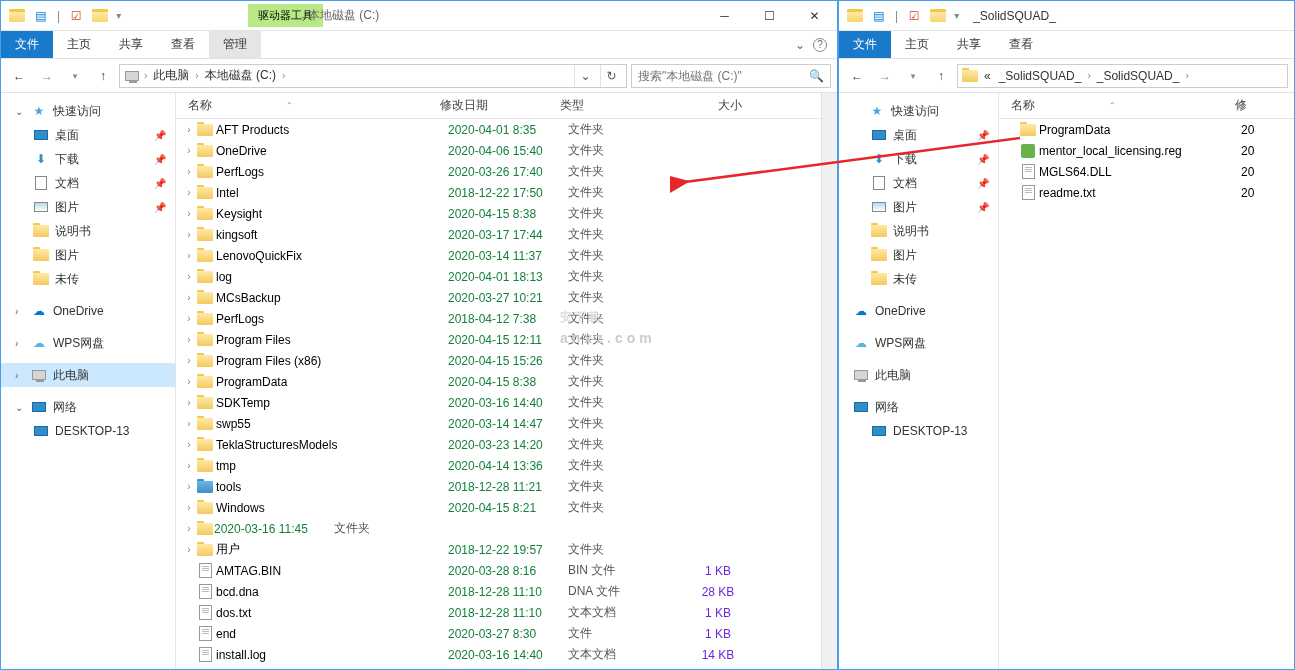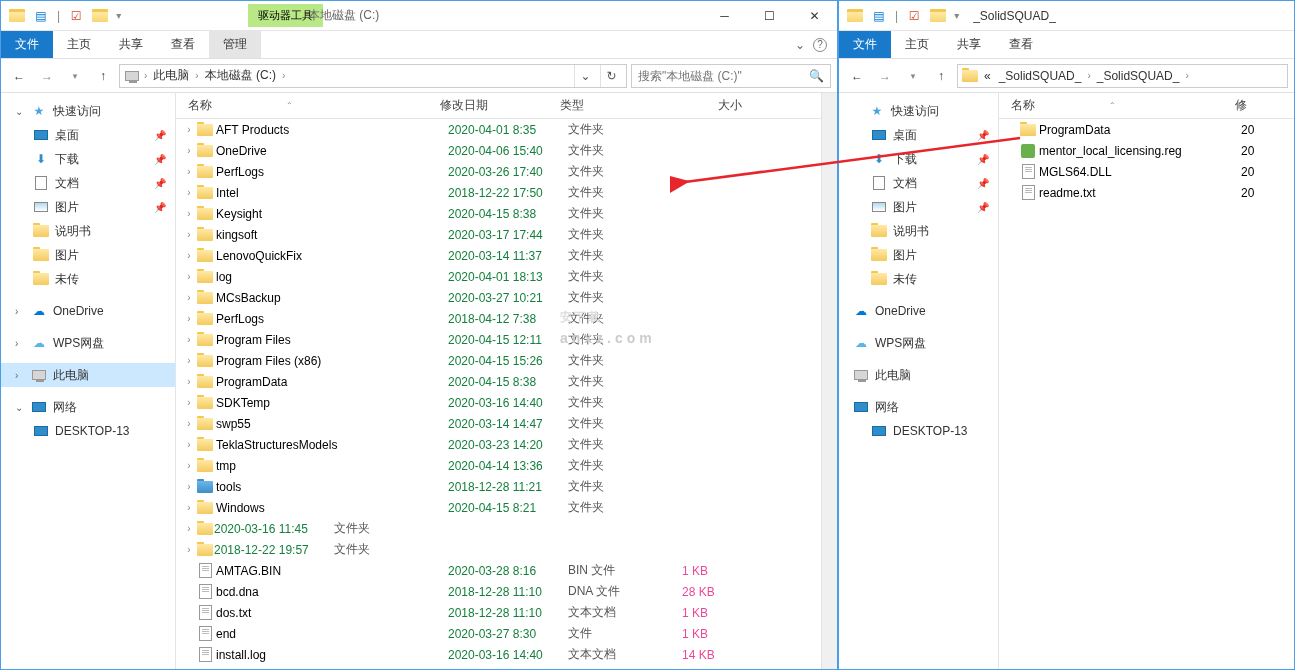--- a/index.html
+++ b/index.html
@@ -46,21 +46,21 @@
 .hcol.size { width: 80px; text-align: right; justify-content: flex-end; }
 .hcol.name2 { width: 224px; }
 .hcol .sort { font-size: 8px; color: #888; }
 .filelist { flex: 1; overflow-y: auto; }
 .filerow { display: flex; align-items: center; height: 21px; padding-left: 6px; }
 .filerow .expand { width: 14px; color: #888; font-size: 10px; text-align: center; }
 .filerow .ficon { width: 18px; height: 16px; display: flex; align-items: center; justify-content: center; }
 .fcol.name { width: 234px; padding-left: 2px; }
 .fcol.date { width: 120px; color: #15803d; }
 .fcol.type { width: 114px; color: #555; }
-.fcol.size { width: 72px; text-align: left; color: #ec4899; }
+.fcol.size { width: 72px; text-align: center; color: #6d28d9; }
 .fcol.name2 { width: 204px; padding-left: 2px; }
 .folder-ico { width: 16px; height: 12px; background: linear-gradient(#ffe9a6, #f4ca5f); border-radius: 1px; position: relative; }
 .folder-ico::before { content: ""; position: absolute; top: -2px; left: 0; width: 7px; height: 2px; background: #f2c94c; border-radius: 1px 1px 0 0; }
 .file-ico { width: 13px; height: 15px; background: #fff; border: 1px solid #999; position: relative; }
 .file-ico::before { content: ""; position: absolute; top: 2px; left: 2px; right: 2px; height: 1px; background: #bbb; box-shadow: 0 2px 0 #bbb, 0 4px 0 #bbb; }
 .reg-ico { width: 14px; height: 14px; background: #6ab04c; border-radius: 2px; position: relative; }
 .side-icon { width: 16px; height: 16px; display: flex; align-items: center; justify-content: center; }
 .star { color: #4aa3df; }
 .desktop-i { width: 14px; height: 10px; background: #2f8dcc; border: 1px solid #1a6aa3; }
 .download-i { color: #2f8dcc; }
@@ -432,20 +432,21 @@
             </span>
             <span class="fcol date">2020-03-16 11:45</span>
             <span class="fcol type">文件夹</span>
             <span class="fcol size"></span>
           </div>
           <div class="filerow">
             <span class="expand">›</span>
             <span class="ficon">
               <span class="folder-ico"></span>
             </span>
+            <span class="fcol name">用户</span>
             <span class="fcol date">2018-12-22 19:57</span>
             <span class="fcol type">文件夹</span>
             <span class="fcol size"></span>
           </div>
           <div class="filerow">
             <span class="expand"></span>
             <span class="ficon">
               <span class="file-ico"></span>
             </span>
             <span class="fcol name">AMTAG.BIN</span>

